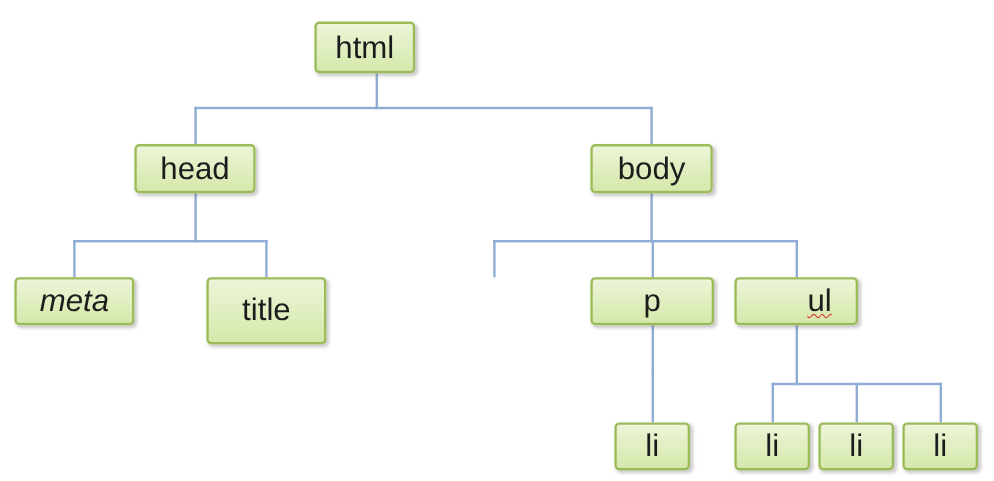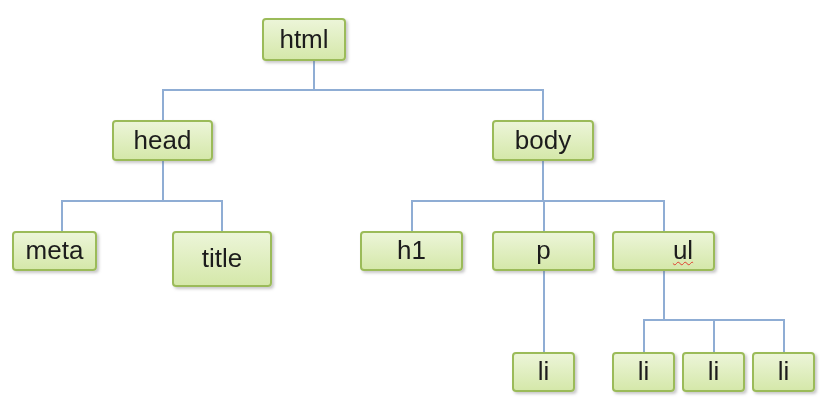--- a/index.html
+++ b/index.html
@@ -73,28 +73,25 @@
     <div class="seg" style="left: 782.5px; top: 319px; width: 2px; height: 33px;"></div>
     <div class="node" style="left: 262px; top: 18px; width: 84px; height: 43px;">
       <span>html</span>
     </div>
     <div class="node" style="left: 112px; top: 120px; width: 101px; height: 41px;">
       <span>head</span>
     </div>
     <div class="node" style="left: 492px; top: 120px; width: 102px; height: 41px; text-align: center;">
       <span>body</span>
     </div>
-    <div class="node" style="left: 12px; top: 231px; width: 85px; height: 40px;">
+    <div class="node" style="left: 12px; top: 231px; width: 100px; height: 40px; font-style: italic;">
       <span>meta</span>
     </div>
     <div class="node" style="left: 172px; top: 231px; width: 100px; height: 56px;">
       <span>title</span>
-    </div>
-    <div class="node" style="left: 360px; top: 231px; width: 103px; height: 40px;">
-      <span>h1</span>
     </div>
     <div class="node" style="left: 492px; top: 231px; width: 103px; height: 40px;">
       <span>p</span>
     </div>
     <div class="node" style="left: 612px; top: 231px; width: 103px; height: 40px; padding-left: 39px;">
       <span class="misspelled">ul</span>
     </div>
     <div class="node" style="left: 512px; top: 352px; width: 63px; height: 40px;">
       <span>li</span>
     </div>

